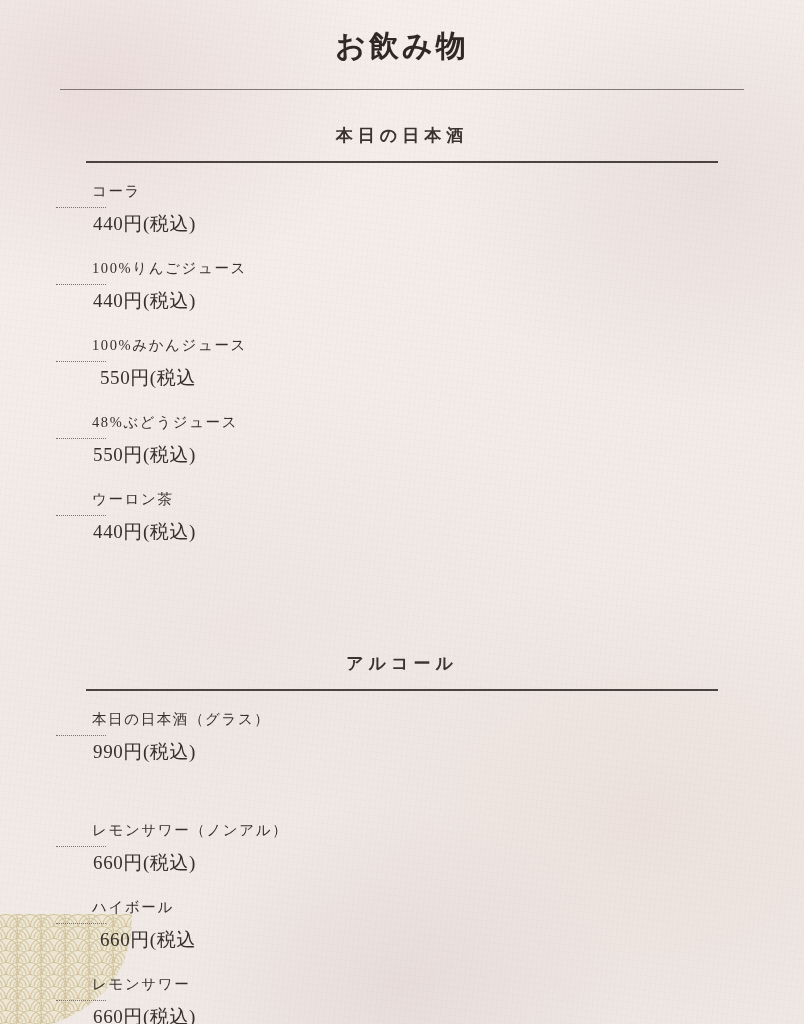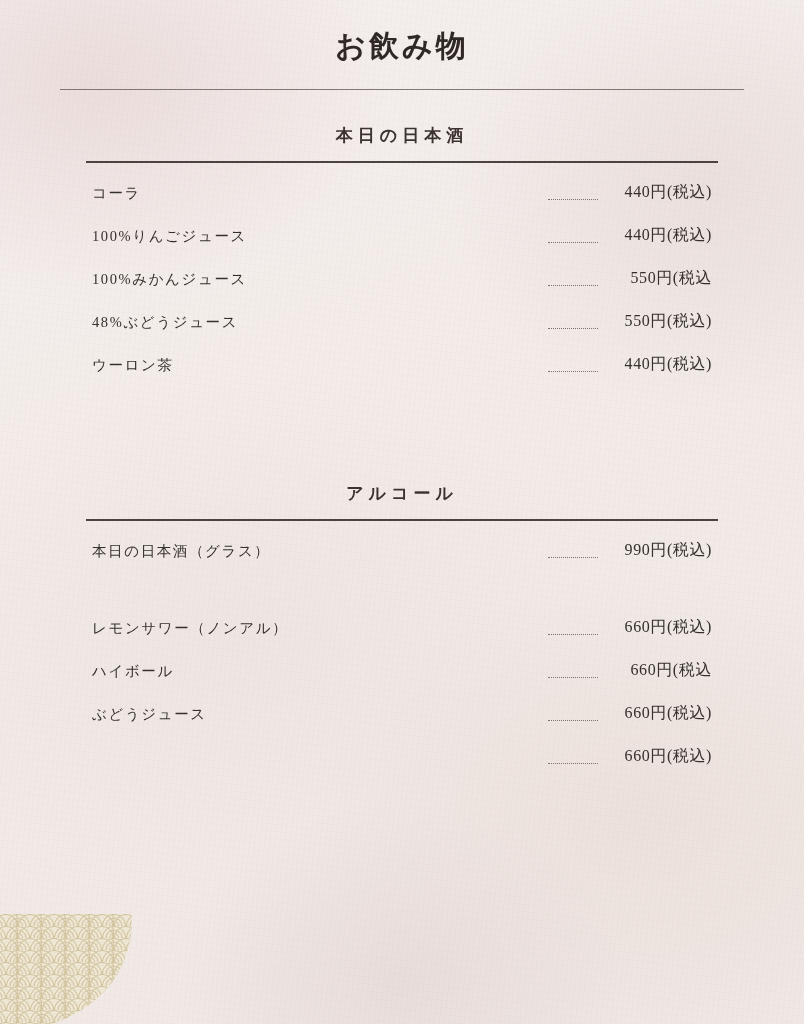--- a/index.html
+++ b/index.html
@@ -86,22 +86,23 @@
   .section-rule {
     height: 2px;
     background: #4b4340;
     margin: 0 34px 8px 34px;
   }
 
   .items { margin: 0 40px; padding: 0; list-style: none; }
 
   .item {
     display: flex;
-    align-items: flex-end;
+    align-items: flex-start;
     padding: 11px 0 11px 0;
+    flex-direction: column;
   }
   .item-name {
     font-size: 14.5px;
     letter-spacing: 1.6px;
     color: #35302c;
     white-space: nowrap;
   }
   .dots {
     flex: 1 1 auto;
     margin: 0 10px 0 14px;
@@ -109,21 +110,21 @@
     height: 10px;
   }
   .dots span {
     position: absolute;
     right: 0;
     bottom: 3px;
     width: 50px;
     border-bottom: 1px dotted #7c7370;
   }
   .item-price {
-    font-size: 16px;
+    font-size: 19px;
     letter-spacing: .6px;
     color: #35302c;
     min-width: 104px;
     text-align: right;
     white-space: nowrap;
   }
 
   .item-note {
     margin: -2px 40px 0 58px;
     font-size: 10.5px;
@@ -219,21 +220,21 @@
 
         <li class="item">
           <span class="item-name">ハイボール</span>
           <span class="dots">
               <span></span>
             </span>
           <span class="item-price">660円(税込</span>
         </li>
 
         <li class="item">
-          <span class="item-name">ぶどうジュース</span>
+          <span class="item-name">レモンサワー</span>
           <span class="dots">
               <span></span>
             </span>
           <span class="item-price">660円(税込)</span>
         </li>
 
         <li class="item">
           <span class="dots">
               <span></span>
             </span>

